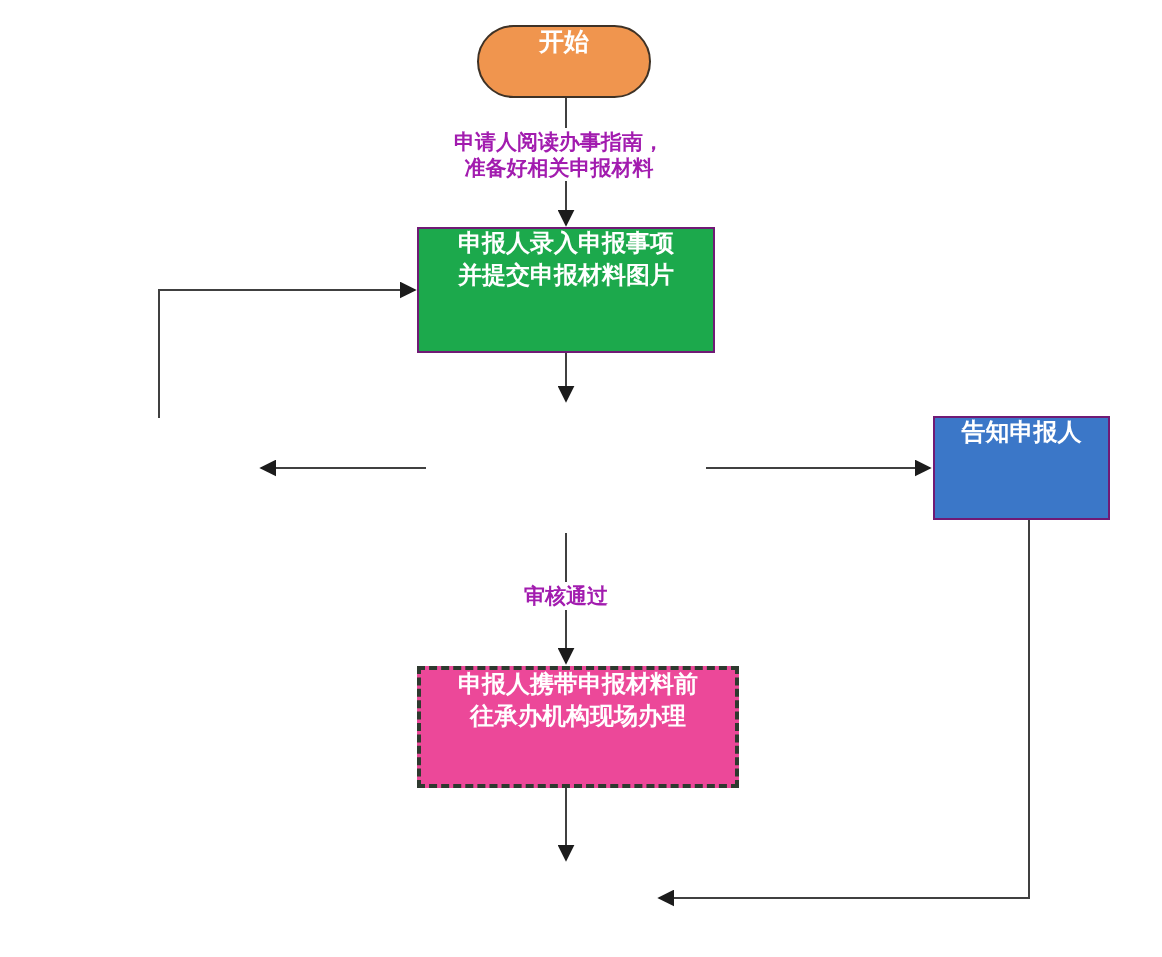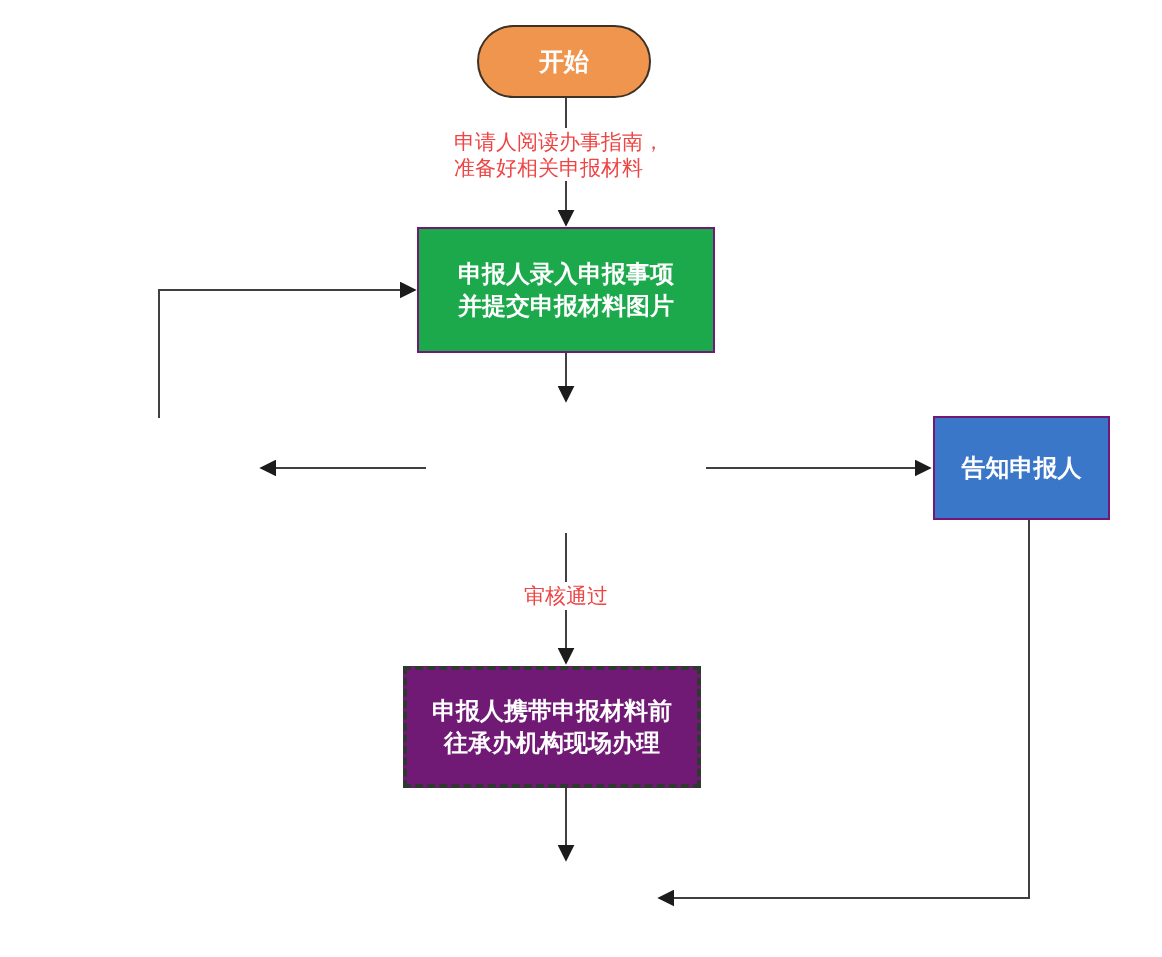--- a/index.html
+++ b/index.html
@@ -19,24 +19,25 @@
   }
   .connectors polyline, .connectors line {
     fill: none;
     stroke: #404040;
     stroke-width: 2;
   }
   .node {
     position: absolute;
     z-index: 2;
     display: flex;
-    align-items: center;
+    align-items: flex-start;
     justify-content: center;
     box-sizing: border-box;
     text-align: center;
+    font-family: Liberation Mono, monospace;
   }
   .node-text {
     color: #ffffff;
     font-weight: bold;
     white-space: pre-line;
     line-height: 1.32;
     text-align: center;
   }
   .pill {
     border: 2px solid #3e3226;
@@ -51,25 +52,26 @@
     border: 4px dashed #2e3a2f;
     font-size: 24px;
   }
   .diamond-wrap { background: transparent; }
   .diamond-svg { position: absolute; left: 0; top: 0; width: 100%; height: 100%; }
   .diamond-wrap .node-text { position: relative; z-index: 1; font-size: 24px; }
   .edge-label {
     position: absolute;
     z-index: 3;
     background: #ffffff;
-    color: #ef4444;
+    color: #a21caf;
     font-size: 21px;
-    font-weight: normal;
+    font-weight: bold;
     white-space: pre-line;
     line-height: 1.22;
+    text-align: center;
     transform: translateX(-50%);
     padding: 1px 4px;
   }
 </style>
 </head>
 <body>
 
 <div class="canvas">
 
   <svg class="connectors" xmlns="http://www.w3.org/2000/svg">
@@ -96,21 +98,21 @@
     <span class="node-text">申报人录入申报事项
 并提交申报材料图片</span>
   </div>
 
 
 
   <div class="node rect" style="left: 933px; top: 416px; width: 177px; height: 104px; background: rgb(59, 119, 200);">
     <span class="node-text">告知申报人</span>
   </div>
 
-  <div class="node rect-dashed" style="left: 403px; top: 666px; width: 298px; height: 122px; background: #701a75;">
+  <div class="node rect-dashed" style="left: 417px; top: 666px; width: 322px; height: 122px; background: #ec4899;">
     <span class="node-text">申报人携带申报材料前
 往承办机构现场办理</span>
   </div>
 
 
   <div class="edge-label" style="left:559px; top:128px;">申请人阅读办事指南，
 准备好相关申报材料</div>
 
 
 

